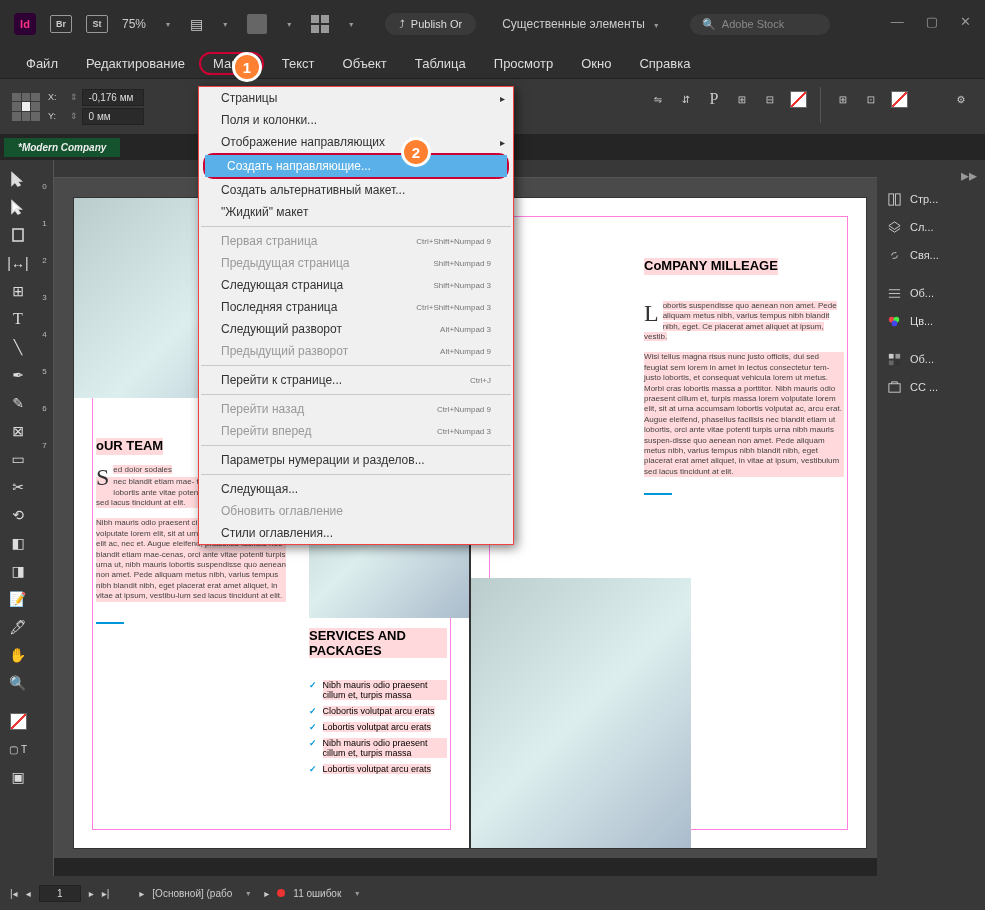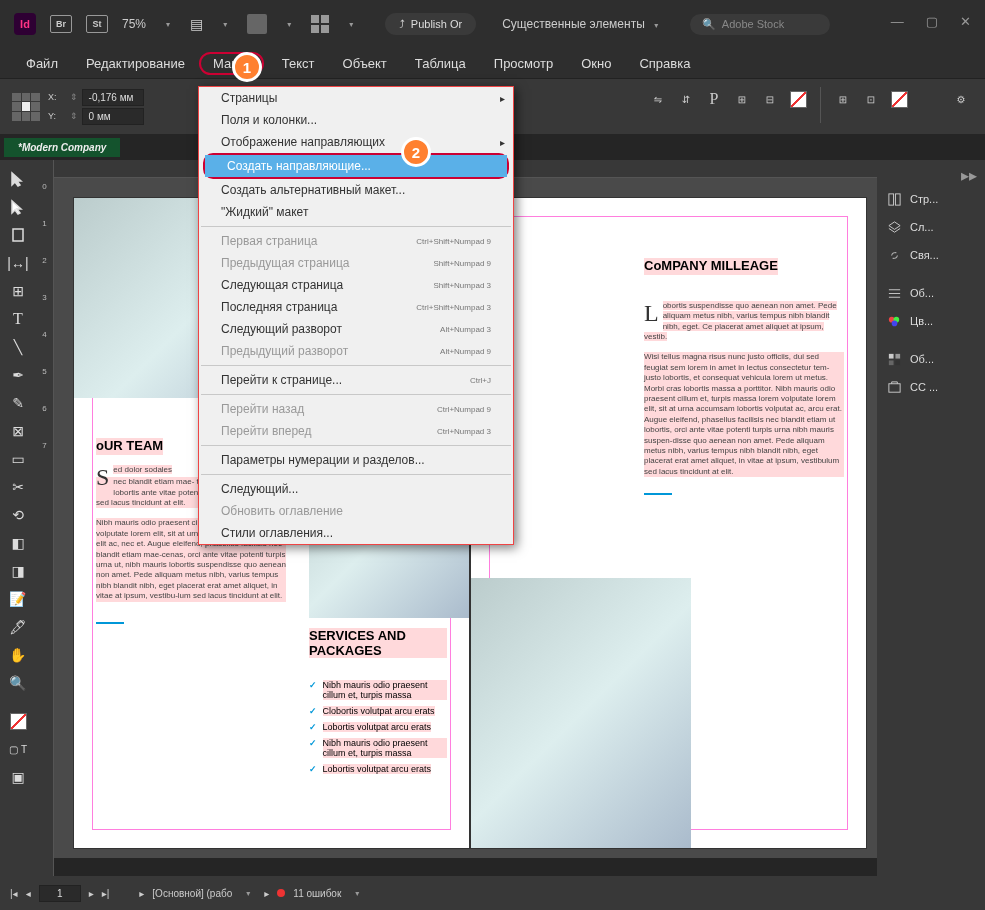--- a/index.html
+++ b/index.html
@@ -443,21 +443,21 @@
   <div class="dd-item disabled">
       <span>Перейти вперед</span>
       <span class="small-txt">Ctrl+Numpad 3</span>
     </div>
   <div class="dd-sep"></div>
   <div class="dd-item">
       <span>Параметры нумерации и разделов...</span>
     </div>
   <div class="dd-sep"></div>
   <div class="dd-item">
-      <span>Следующий...</span>
+      <span>Следующая...</span>
     </div>
   <div class="dd-item disabled">
       <span>Обновить оглавление</span>
     </div>
   <div class="dd-item">
       <span>Стили оглавления...</span>
     </div>
 </div>
 <div class="callout" style="top:137px; left:401px;">2</div>
 

